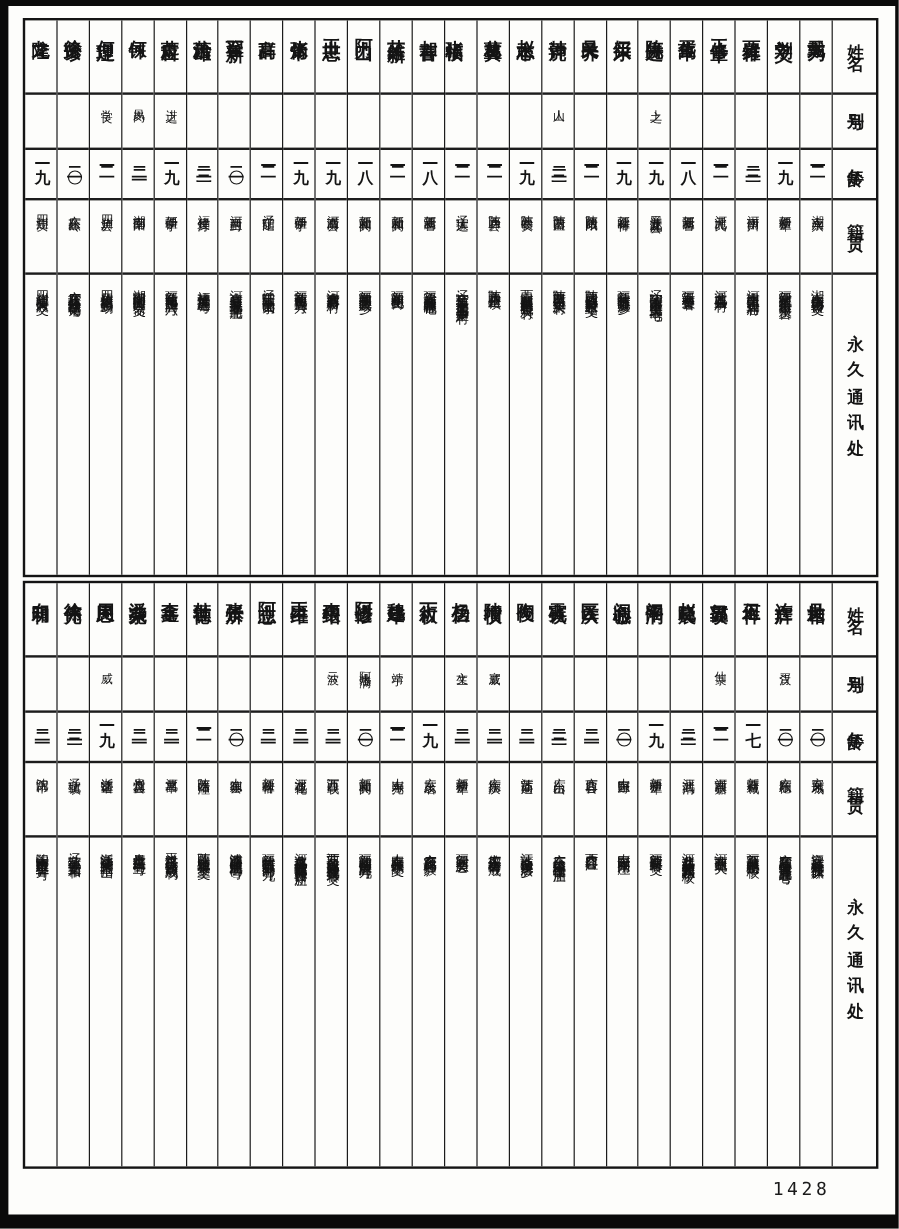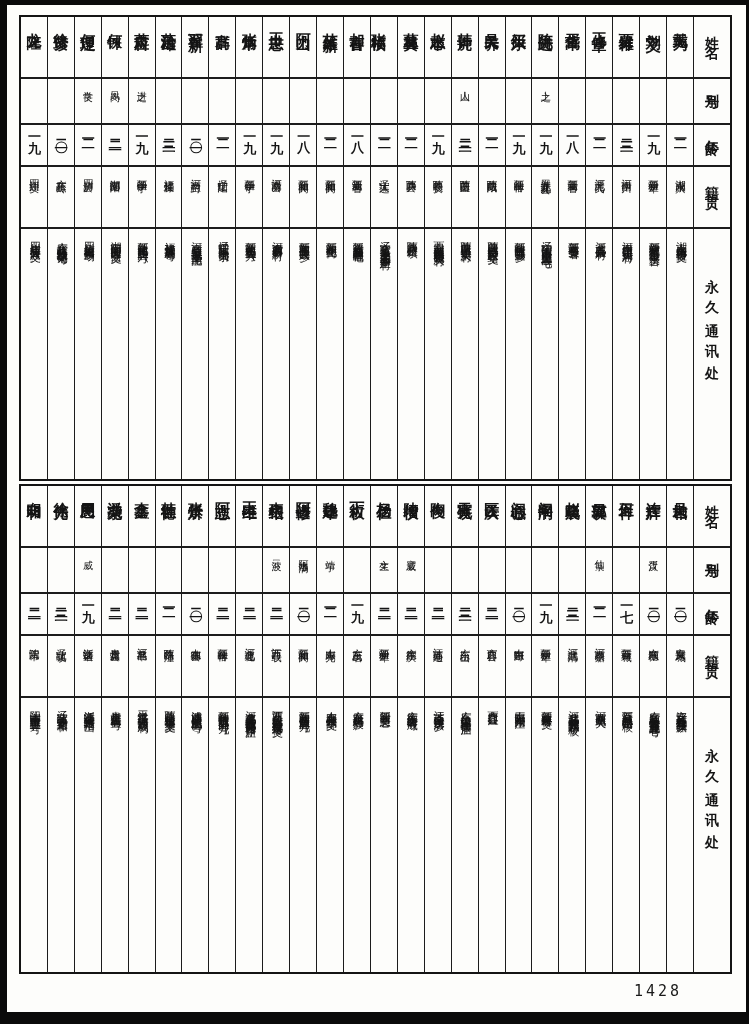--- a/index.html
+++ b/index.html
@@ -61,21 +61,21 @@
   .alias-txt{font-size:10px;line-height:1.15;}
   .age-txt{font-size:13px;font-weight:600;letter-spacing:2px;}
   .native-txt{font-size:10.5px;line-height:1.12;}
   .addr-txt{font-size:11px;line-height:1.16;}
   .hdr-txt{font-size:14px;font-weight:700;}
   .hdr-2{letter-spacing:10px;padding-top:4px;}
   .hdr-age{letter-spacing:2px;}
   .hdr-addr{letter-spacing:22px;padding-top:34px;}
   .page-number{
     position:absolute;
-    right:64px;bottom:12px;
+    right:54px;bottom:12px;
     font-size:15px;
     letter-spacing:3px;
     font-family:"DejaVu Sans Mono", monospace;
     color:#1a1a1a;
   }
 </style>
 </head>
 <body>
 
 <div class="page">

